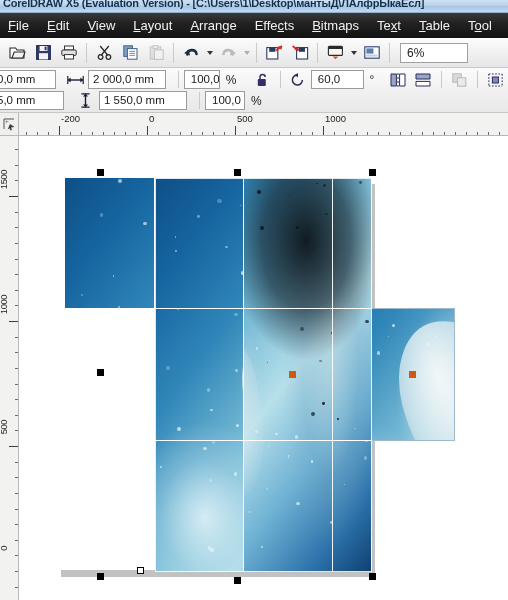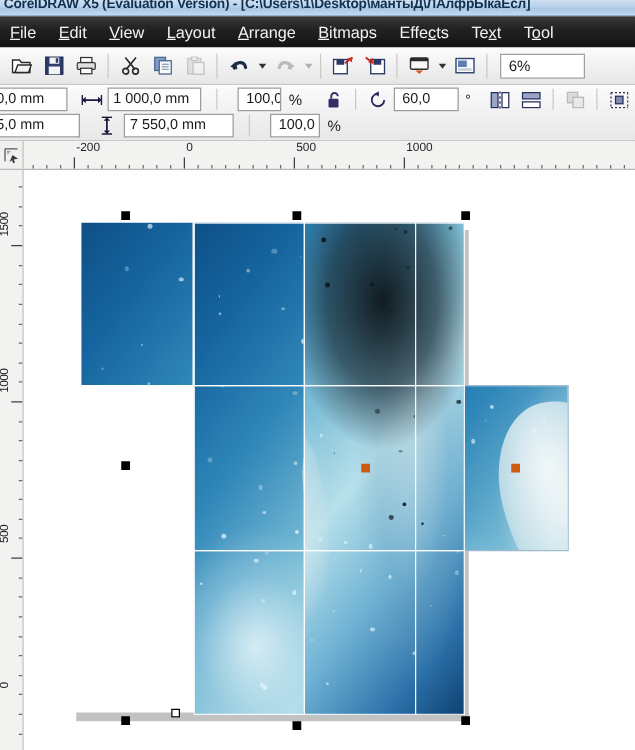--- a/index.html
+++ b/index.html
@@ -75,21 +75,21 @@
   }
   .prop-row.r1 { top: 1px; }
   .prop-row.r2 { top: 22px; }
   .pfield {
     height: 19px; background: #fff; border: 1px solid #9b9b9b;
     font-size: 11.5px; color: #1a1a1a; line-height: 17px;
     padding-left: 4px; white-space: nowrap; overflow: hidden;
   }
   .pf-xy   { width: 72px; margin-left: -8px; }
   .pf-size { width: 88px; }
-  .pf-scale{ width: 40px; text-align: left; padding-left: 6px; margin-left: 11px; }
+  .pf-scale{ width: 40px; text-align: left; padding-left: 6px; }
   .pf-rot  { width: 60px; padding-left: 6px; }
   .plabel { font-size: 12px; color: #222; margin-left: 6px; }
   .picon { width: 22px; height: 20px; display:flex; align-items:center; justify-content:center; margin: 0 3px; }
   .psep  { width: 1px; height: 17px; background: #c9c9c9; margin: 0 5px; }
 
   
   .ruler-corner {
     position: absolute; left: 0; top: 113px; width: 19px; height: 23px;
     background: #f0f0ee; border-right: 1px solid #b8b8b8; border-bottom: 1px solid #b8b8b8;
     display: flex; align-items: center; justify-content: center;
@@ -159,23 +159,24 @@
   <div class="titlebar">
     <div class="titlebar-text">CorelDRAW X5 (Evaluation Version) - [C:\Users\1\Desktop\мантыД\ЛАлфрЫкаЕсл]</div>
   </div>
 
   <div class="menubar">
     <div class="menu-item"><u>F</u><span>ile</span></div>
     <div class="menu-item"><u>E</u>dit</div>
     <div class="menu-item"><u>V</u>iew</div>
     <div class="menu-item"><u>L</u>ayout</div>
     <div class="menu-item"><u>A</u>rrange</div>
+    <div class="menu-item">Effe<u>c</u>ts</div>
     <div class="menu-item"><u>B</u>itmaps</div>
-    <div class="menu-item">Effe<u>c</u>ts</div>
     <div class="menu-item">Te<u>x</u>t</div>
+    <div class="menu-item"><u>T</u>able</div>
     <div class="menu-item">T<u>o</u>ol</div>
   </div>
 
   <div class="toolbar">
 
     <div class="tb-btn">
       <svg width="17" height="15" viewBox="0 0 17 15">
         <path d="M1 3 L1 13 L15 13 L15 5 L8 5 L6.6 3 Z" fill="#fdfdfd" stroke="#2b2b2b" stroke-width="1.1"></path>
         <path d="M3 13 L5.2 7 L16 7 L13.8 13 Z" fill="#f2f2f2" stroke="#2b2b2b" stroke-width="1.1"></path>
       </svg>
@@ -292,21 +293,21 @@
       <div class="pfield pf-xy">0,0 mm</div>
 
       <div class="picon" style="margin-left:10px">
         <svg width="17" height="10" viewBox="0 0 17 10">
           <path d="M2 5 H15" stroke="#1a1a3e" stroke-width="1.4"></path>
           <path d="M0.6 5 L3.6 2.4 L3.6 7.6 Z" fill="#1a1a3e"></path>
           <path d="M16.4 5 L13.4 2.4 L13.4 7.6 Z" fill="#1a1a3e"></path>
           <path d="M0.8 1 V9 M16.2 1 V9" stroke="#1a1a3e" stroke-width="1.2"></path>
         </svg>
       </div>
-      <div class="pfield pf-size">1 000,0 mm</div>
+      <div class="pfield pf-size">2 000,0 mm</div>
 
       <div class="psep" style="margin-left:12px"></div>
 
       <div class="pfield pf-scale">100,0</div>
       <div class="plabel">%</div>
 
       <div class="picon" style="margin-left:16px">
         <svg width="11" height="14" viewBox="0 0 11 14">
           <path d="M3 6 V4 a2.6 2.6 0 0 1 5.2 0" fill="none" stroke="#3a2c66" stroke-width="1.5"></path>
           <rect x="0.8" y="6" width="8" height="7" rx="1" fill="#3a2c66"></rect>
@@ -363,21 +364,21 @@
       <div class="pfield pf-xy">5,0 mm</div>
 
       <div class="picon" style="margin-left:10px">
         <svg width="11" height="15" viewBox="0 0 11 15">
           <path d="M5.5 2.4 V12.6" stroke="#1a1a3e" stroke-width="1.4"></path>
           <path d="M5.5 0.6 L3 3.6 L8 3.6 Z" fill="#1a1a3e"></path>
           <path d="M5.5 14.4 L3 11.4 L8 11.4 Z" fill="#1a1a3e"></path>
           <path d="M1.4 0.8 H9.6 M1.4 14.2 H9.6" stroke="#1a1a3e" stroke-width="1.2"></path>
         </svg>
       </div>
-      <div class="pfield pf-size">7 550,0 mm</div>
+      <div class="pfield pf-size">1 550,0 mm</div>
 
       <div class="psep" style="margin-left:12px"></div>
 
       <div class="pfield pf-scale">100,0</div>
       <div class="plabel">%</div>
     </div>
   </div>
 
   <div class="ruler-corner">
     <svg width="13" height="13" viewBox="0 0 13 13">

